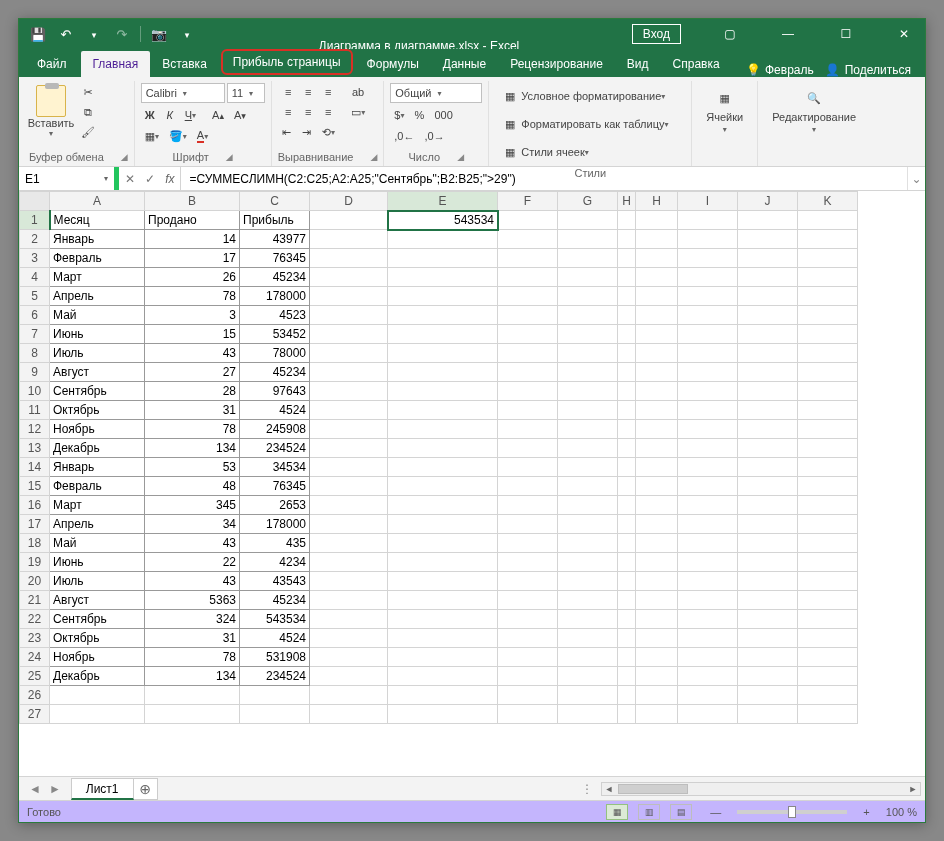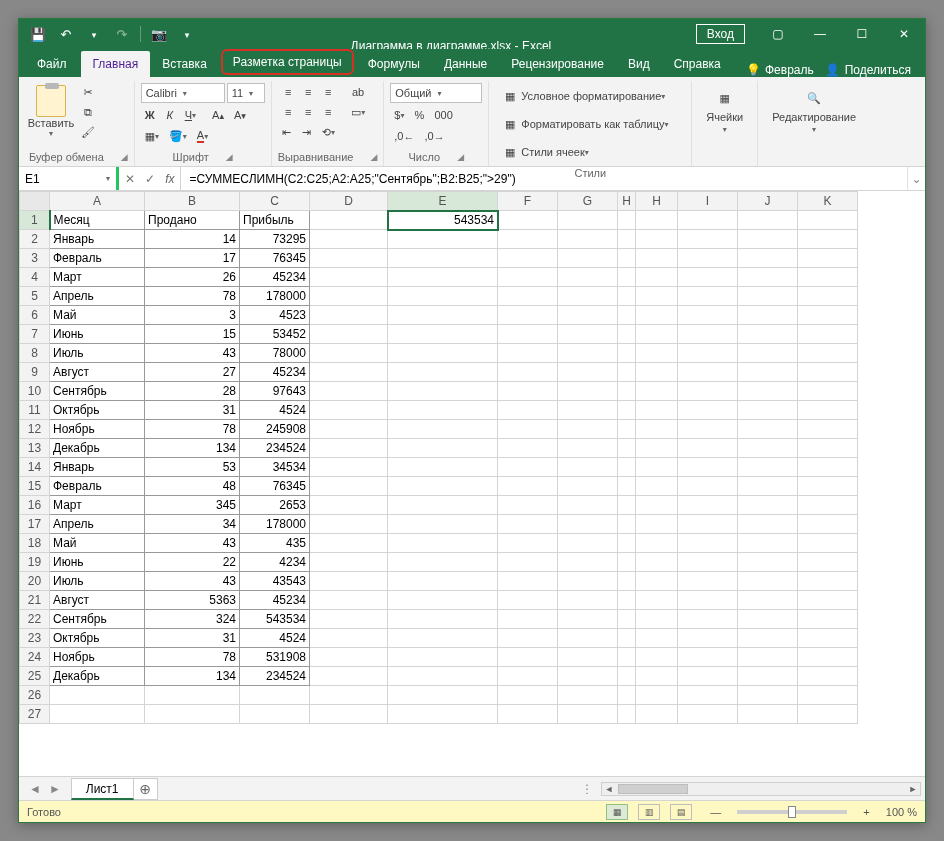--- a/index.html
+++ b/index.html
@@ -35,21 +35,21 @@
   .qat { display: flex; align-items: center; gap: 2px; padding: 0 6px; }
   .qat .qbtn {
     width: 26px; height: 24px;
     display: flex; align-items: center; justify-content: center;
     color: #fff; font-size: 13px;
     cursor: pointer;
   }
   .qat .qbtn.small { font-size: 9px; padding-top: 2px;}
   .vline { width:1px; height:16px; background:rgba(255,255,255,0.3); margin:0 3px;}
   .title-center { flex:1; text-align:center;margin-top:23px; }
-  .title-right { display:flex; align-items:center; gap: 0; }
+  .title-right { display:flex; align-items:center; gap: 16px; }
   .login-btn {
     border:1px solid #fff; padding:2px 10px; margin-right:12px;
     font-size:12px; cursor:pointer;
   }
   .winbtn {
     width: 42px; height:30px; display:flex; align-items:center; justify-content:center;
     color:#fff; cursor:pointer;
   }
 
   
@@ -149,21 +149,21 @@
     width:22px; height:22px;
     display:flex; align-items:center; justify-content:center;
   }
 
   
   .formula-row {
     height:24px; border-bottom:1px solid #d4d4d4;
     display:flex; align-items:stretch;
   }
   .namebox {
-    width:100px; border-right:3px solid #22c55e;
+    width:100px; border-right:5px solid #22c55e;
     display:flex; align-items:center; justify-content:space-between;
     padding:0 6px; font-size:12px;
   }
   .fx-btns {
     display:flex; align-items:center; padding:0 6px; gap:10px;
     border-right:1px solid #d4d4d4; color:#777;
   }
   .fx-label { font-style:italic; font-size:12px; color:#666;}
   .formula-input {
     flex:1; border:none; padding:0 8px; font-size:12px;
@@ -248,21 +248,21 @@
   }
   .scrollbar-h {
     height:14px; width:320px; background:#efefef; border:1px solid #d0d0d0;
     display:flex; align-items:center;
   }
   .scrollbar-h .arrow { width:14px; text-align:center; color:#666; font-size:9px;}
   .scrollbar-h .thumb { width:70px; height:10px; background:#cfcfcf; border:1px solid #bdbdbd; margin-left:2px;}
 
   
   .statusbar {
-    height:22px; background:#fef9c3; border-top:1px solid #d4d4d4;
+    height:22px; background:#c4b5fd; border-top:1px solid #d4d4d4;
     display:flex; align-items:center; font-size:11px; color:#555;
     padding:0 8px; gap:10px;
   }
   .statusbar .spacer { flex:1; }
   .viewbtn { width:22px; height:16px; border:1px solid #bdbdbd; display:flex; align-items:center; justify-content:center; font-size:9px; cursor:pointer;}
   .viewbtn.active { background:#dcead6; border-color:#94c180;}
   .zoom-slider {
     width:110px; height:4px; background:#cfcfcf; position:relative; margin:0 6px;
   }
   .zoom-slider::before {
@@ -296,21 +296,21 @@
       <div class="winbtn">—</div>
       <div class="winbtn">☐</div>
       <div class="winbtn close">✕</div>
     </div>
   </div>
 
   <div class="ribbon-tabs">
     <div class="rtab file">Файл</div>
     <div class="rtab active">Главная</div>
     <div class="rtab">Вставка</div>
-    <div class="rtab highlight">Разметка страницы</div>
+    <div class="rtab highlight">Прибыль страницы</div>
     <div class="rtab">Формулы</div>
     <div class="rtab">Данные</div>
     <div class="rtab">Рецензирование</div>
     <div class="rtab">Вид</div>
     <div class="rtab">Справка</div>
     <div class="ribbon-right">
       <div class="ritem">
         <span>💡</span>
         <span>Февраль</span>
       </div>
@@ -562,21 +562,21 @@
               <td class="hsplit"></td>
               <td></td>
               <td></td>
               <td></td>
               <td></td>
             </tr>
             <tr>
               <th class="rowhead">2</th>
               <td class="data-cell">Январь</td>
               <td class="data-cell num">14</td>
-              <td class="data-cell num">73295</td>
+              <td class="data-cell num">43977</td>
               <td></td>
               <td></td>
               <td></td>
               <td></td>
               <td class="hsplit"></td>
               <td></td>
               <td></td>
               <td></td>
               <td></td>
             </tr>

